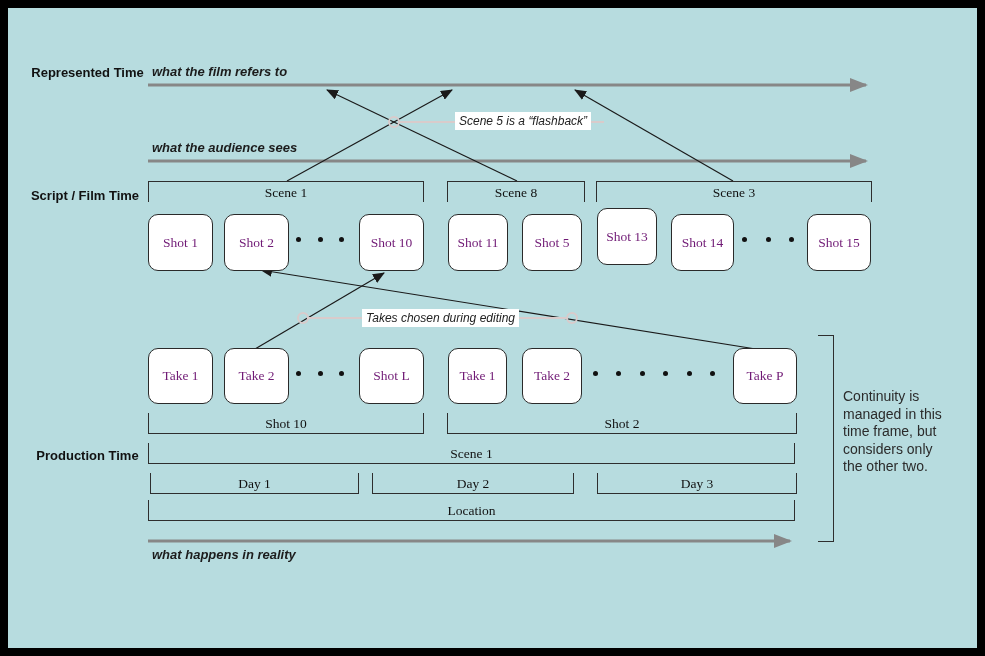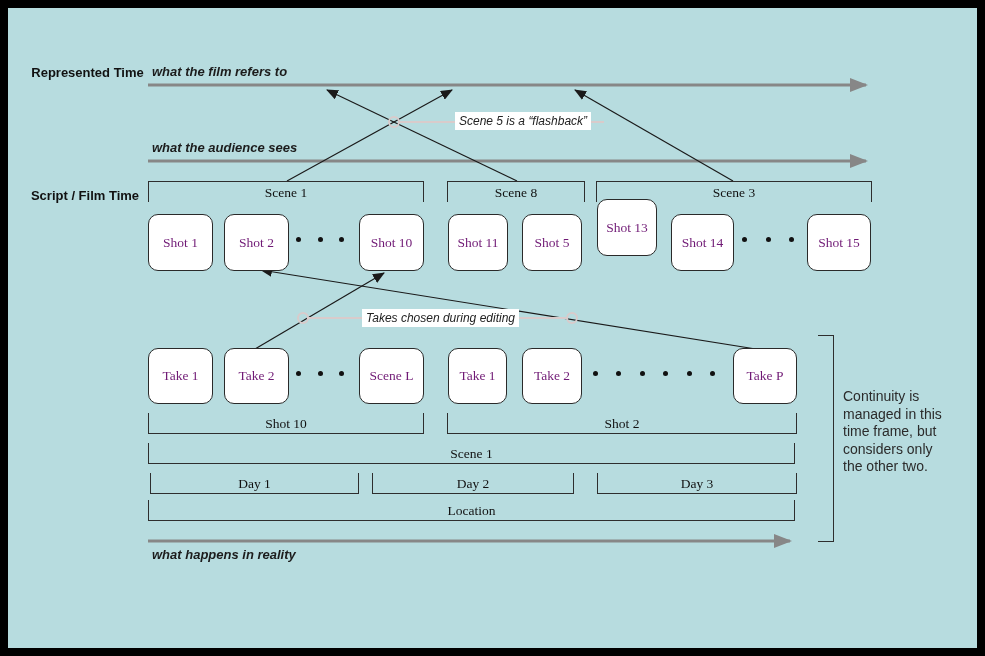--- a/index.html
+++ b/index.html
@@ -75,20 +75,21 @@
 
     <circle cx="394" cy="122" r="5" fill="none" stroke="#d9cbcb" stroke-width="2"></circle>
     <line x1="399" y1="122" x2="604" y2="122" stroke="#d9cbcb" stroke-width="2"></line>
     <circle cx="303" cy="318" r="5" fill="none" stroke="#d9cbcb" stroke-width="2"></circle>
     <circle cx="572" cy="318" r="5" fill="none" stroke="#d9cbcb" stroke-width="2"></circle>
     <line x1="308" y1="318" x2="567" y2="318" stroke="#d9cbcb" stroke-width="2"></line>
   </svg>
 
   <div class="abs row-label" style="left:30px;top:63px;width:115px;">Represented Time</div>
   <div class="abs row-label" style="left:25px;top:186px;width:120px;">Script / Film Time</div>
+  <div class="abs row-label" style="left:30px;top:446px;width:115px;">Production Time</div>
 
   <div class="abs tl-label" style="left:152px;top:64px;">what the film refers to</div>
   <div class="abs tl-label" style="left:152px;top:140px;">what the audience sees</div>
   <div class="abs tl-label" style="left:152px;top:547px;">what happens in reality</div>
 
   <div class="abs annotation" style="left:455px;top:112px;">Scene 5 is a “flashback”</div>
 
   <div class="abs bracket-down" style="left:148px;top:181px;width:274px;height:20px;">
     <span class="bracket-label">Scene 1</span>
   </div>
@@ -112,21 +113,21 @@
   </div>
   <div class="abs box" style="left:359px;top:214px;width:63px;height:55px;">
     <span>Shot 10</span>
     </div>
   <div class="abs box" style="left:448px;top:214px;width:58px;height:55px;">
     <span>Shot 11</span>
     </div>
   <div class="abs box" style="left:522px;top:214px;width:58px;height:55px;">
     <span>Shot 5</span>
     </div>
-  <div class="abs box" style="left:597px;top:199px;width:58px;height:55px;">
+  <div class="abs box" style="left:597px;top:208px;width:58px;height:55px;">
     <span>Shot 13</span>
     </div>
   <div class="abs box" style="left:671px;top:214px;width:61px;height:55px;">
     <span>Shot 14</span>
     </div>
   <div class="abs dots" style="left:742px;top:237px;width:52px;">
     <span class="dot"></span>
       <span class="dot"></span>
       <span class="dot"></span>
   </div>
@@ -141,21 +142,21 @@
     </div>
   <div class="abs box" style="left:224px;top:348px;width:63px;height:54px;">
     <span>Take 2</span>
     </div>
   <div class="abs dots" style="left:296px;top:371px;width:48px;">
     <span class="dot"></span>
       <span class="dot"></span>
       <span class="dot"></span>
   </div>
   <div class="abs box" style="left:359px;top:348px;width:63px;height:54px;">
-    <span>Scene L</span>
+    <span>Shot L</span>
     </div>
   <div class="abs box" style="left:448px;top:348px;width:57px;height:54px;">
     <span>Take 1</span>
     </div>
   <div class="abs box" style="left:522px;top:348px;width:58px;height:54px;">
     <span>Take 2</span>
     </div>
   <div class="abs dots" style="left:593px;top:371px;width:122px;">
     <span class="dot"></span>
       <span class="dot"></span>

